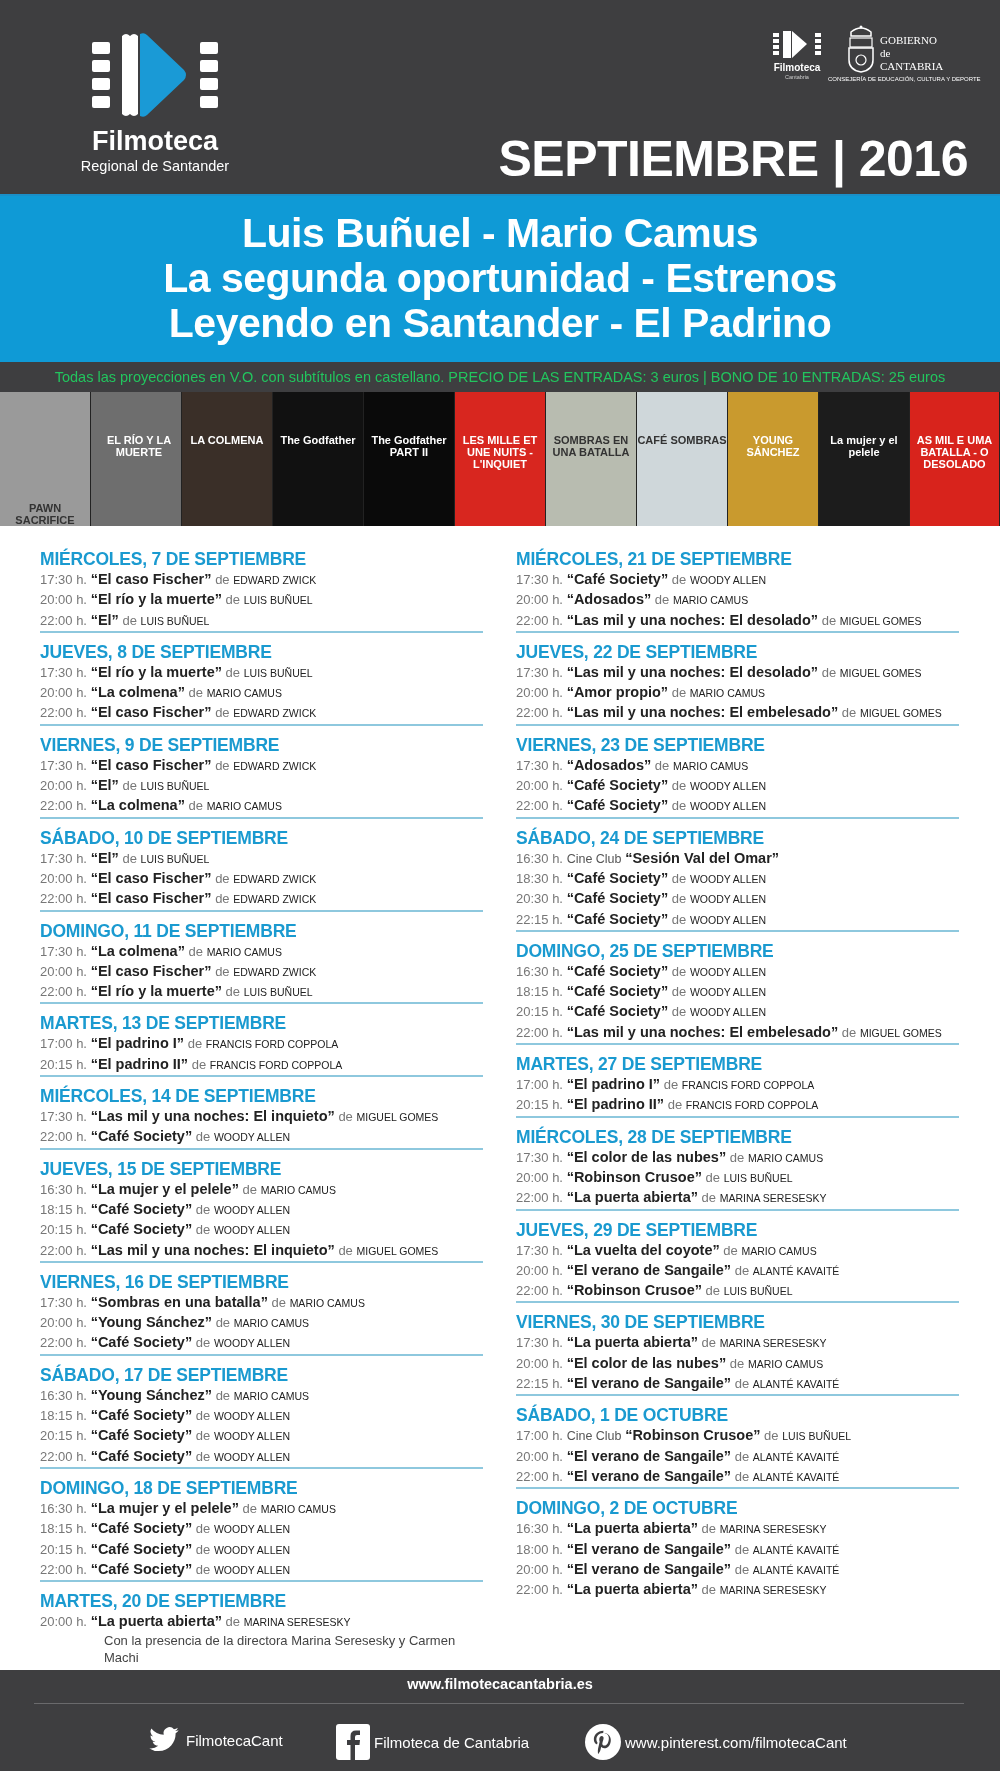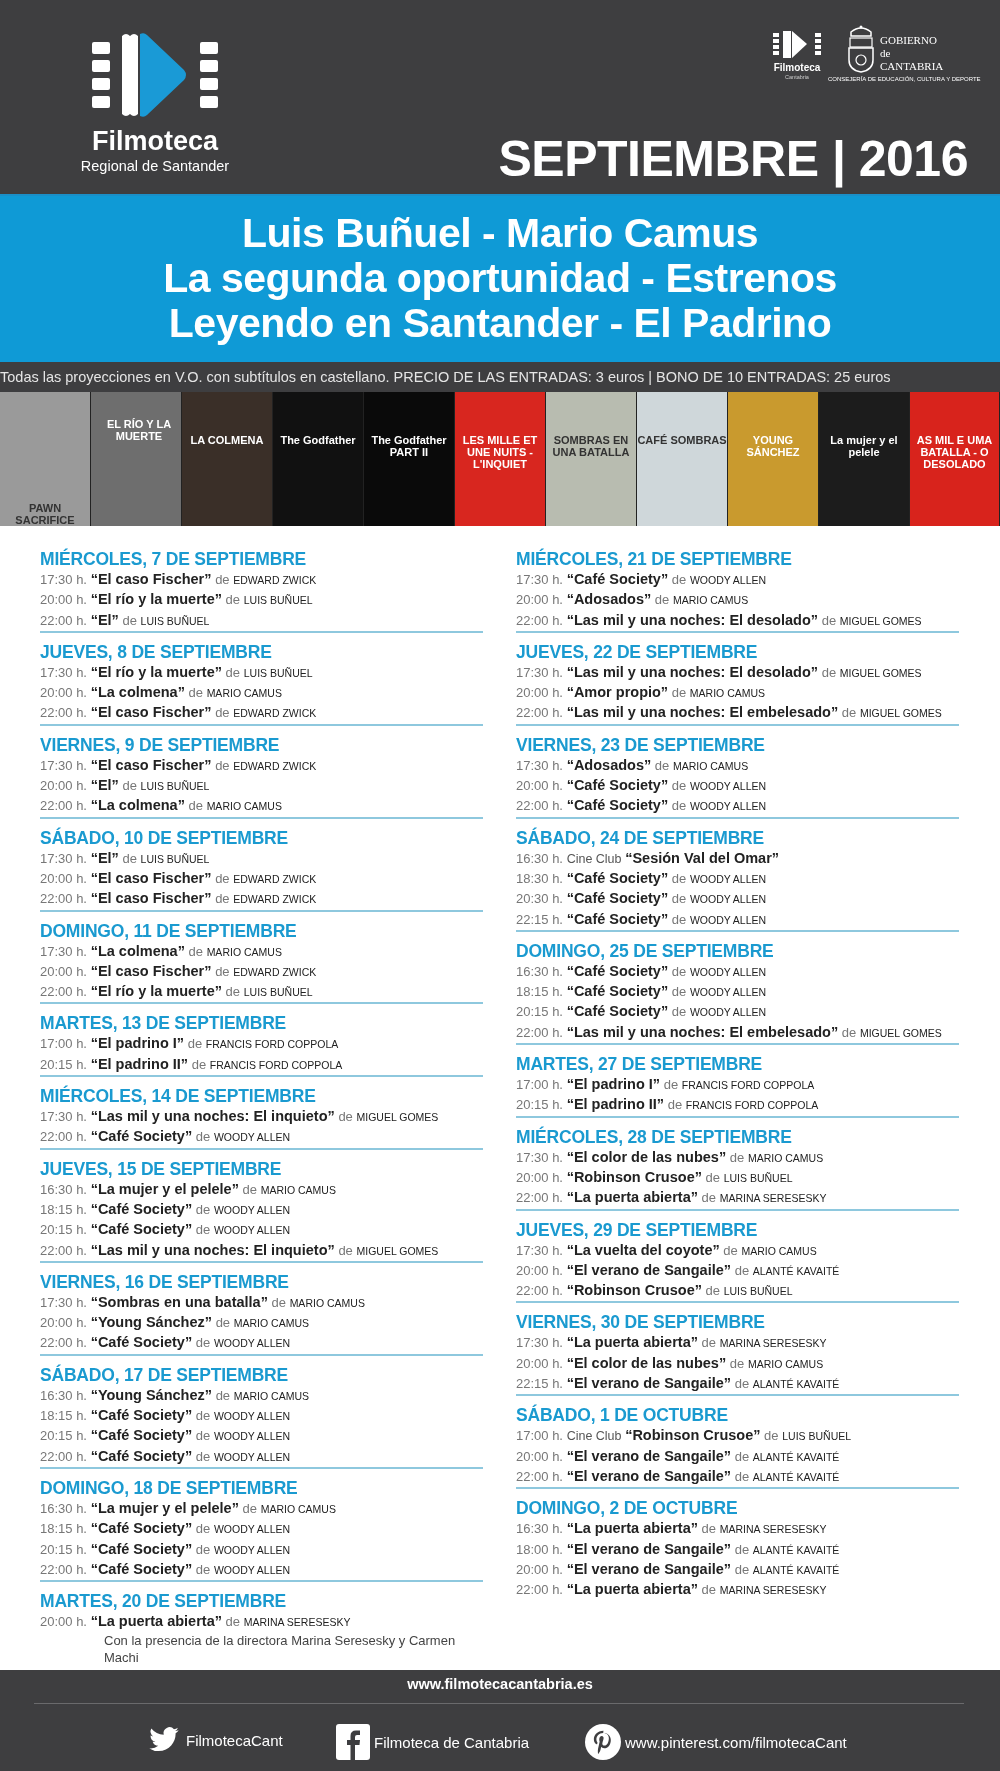--- a/index.html
+++ b/index.html
@@ -12,21 +12,21 @@
   .partners { position: absolute; left: 768px; top: 24px; width: 210px; height: 60px; }
   .pf-mark { position: absolute; left: 5px; top: 6px; width: 48px; height: 30px; }
   .pf-name { position: absolute; left: 0; top: 38px; width: 58px; text-align: center; color: #fff; font-weight: bold; font-size: 10px; }
   .pf-sub { position: absolute; left: 0; top: 50px; width: 58px; text-align: center; color: #ccc; font-size: 5.5px; }
   .gov-crest { position: absolute; left: 78px; top: 0; width: 30px; height: 50px; }
   .gov-text { position: absolute; left: 112px; top: 10px; color: #fff; font-family: "Liberation Serif", serif; font-size: 11px; line-height: 13px; }
   .gov-sub { position: absolute; left: 60px; top: 52px; color: #fff; font-size: 6px; white-space: nowrap; }
   .month-title { position: absolute; right: 32px; top: 130px; color: #fff; font-weight: bold; font-size: 50px; letter-spacing: -0.5px; white-space: nowrap; }
   .banner { position: absolute; left: 0; top: 194px; width: 1000px; height: 168px; background: #0f9ad6; border-top: 2px solid #1a8fc8; }
   .banner-line { position: absolute; left: 0; width: 1000px; text-align: center; color: #fff; font-weight: bold; font-size: 41px; letter-spacing: -0.5px; }
-  .infobar { position: absolute; left: 0; top: 362px; width: 1000px; height: 30px; background: #3e3e40; color: #e5e5e5; font-size: 14.5px; line-height: 30px; }
+  .infobar { position: absolute; left: 0; top: 362px; width: 1000px; height: 30px; background: #3e3e40; color: #22c55e; font-size: 14.5px; text-align: center; line-height: 30px; }
   .posters { position: absolute; left: 0; top: 392px; width: 1000px; height: 134px; background: #333; display: flex; }
   .poster { flex: 0 0 auto; height: 134px; position: relative; overflow: hidden; border-right: 1px solid #222; }
   .poster span { position: absolute; left: 0; right: 0; text-align: center; font-weight: bold; color: #fff; font-size: 11px; }
   .schedule { position: absolute; top: 548px; }
   .col-left { left: 40px; width: 443px; }
   .col-right { left: 516px; width: 443px; }
   .day { border-bottom: 2px solid #8ec8de; margin-bottom: 8px; }
   .day.last { border-bottom: none; }
   .day-title { color: #1a9ad0; font-weight: bold; font-size: 17.5px; line-height: 22px; letter-spacing: -0.2px; white-space: nowrap; }
   .show { font-size: 13px; line-height: 19.3px; white-space: nowrap; color: #222; }
@@ -102,21 +102,21 @@
   <div class="banner-line" style="top:104px">Leyendo en Santander - El Padrino</div>
 </div>
 
 <div class="infobar">Todas las proyecciones en V.O. con subtítulos en castellano. PRECIO DE LAS ENTRADAS: 3 euros | BONO DE 10 ENTRADAS: 25 euros</div>
 
 <div class="posters" id="posters">
     <div class="poster" style="width: 91px; background: rgb(154, 154, 154);">
       <span style="top: 110px; color: rgb(51, 51, 51);">PAWN SACRIFICE</span>
     </div>
     <div class="poster" style="width: 91px; background: rgb(110, 110, 110);">
-      <span style="top: 26px; color: rgb(255, 255, 255); padding-left: 6px;">EL RÍO Y LA MUERTE</span>
+      <span style="top: 42px; color: rgb(255, 255, 255); padding-left: 6px;">EL RÍO Y LA MUERTE</span>
     </div>
     <div class="poster" style="width: 91px; background: rgb(58, 47, 40);">
       <span style="top: 42px; color: rgb(255, 255, 255);">LA COLMENA</span>
     </div>
     <div class="poster" style="width: 91px; background: rgb(17, 17, 17);">
       <span style="top: 42px; color: rgb(255, 255, 255);">The Godfather</span>
     </div>
     <div class="poster" style="width: 91px; background: rgb(10, 10, 10);">
       <span style="top: 42px; color: rgb(255, 255, 255);">The Godfather PART II</span>
     </div>

